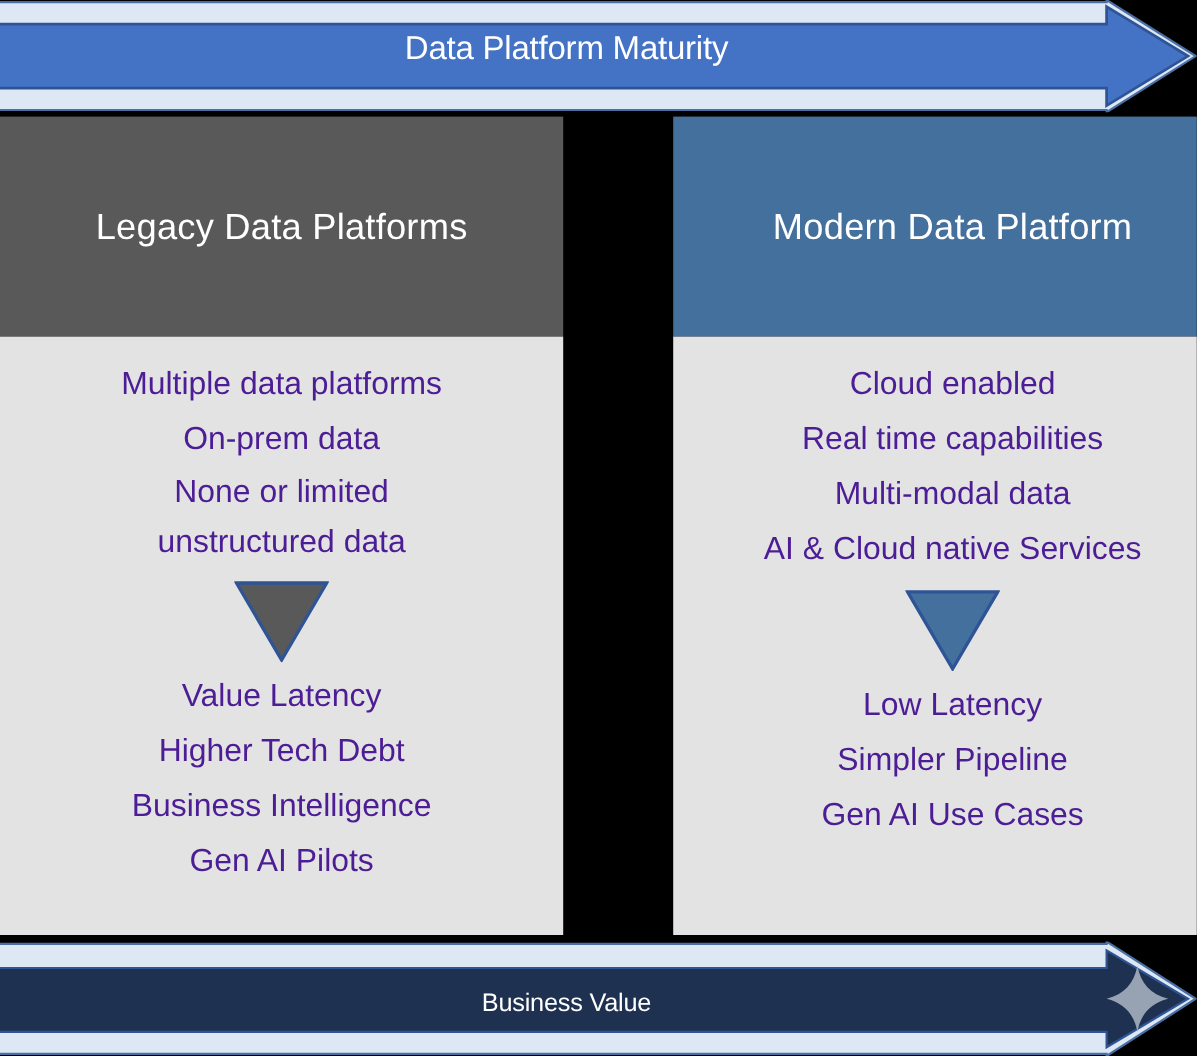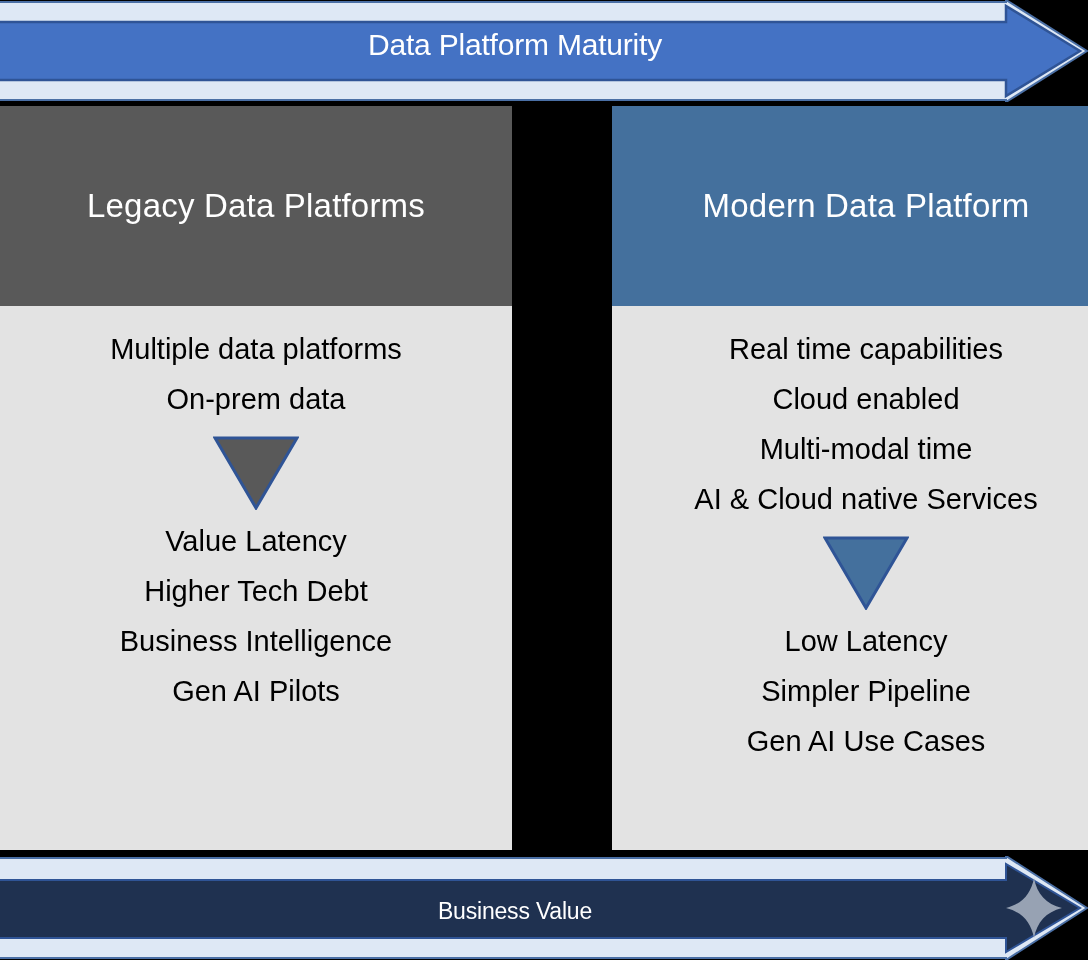--- a/index.html
+++ b/index.html
@@ -115,21 +115,21 @@
   .feature-list,
   .outcome-list {
     display: flex;
     flex-direction: column;
     align-items: center;
     width: 100%;
   }
 
   .feature-list .line,
   .outcome-list .line {
-    color: #000000;
+    color: #4c1d95;
     font-size: 29px;
     line-height: 50px;
     font-weight: 400;
     text-align: center;
     white-space: nowrap;
   }
   .col.right .feature-list .line,
   .col.right .outcome-list .line {
     font-size: 29px;
   }
@@ -163,20 +163,21 @@
   <div class="columns">
 
     <div class="col left">
       <div class="col-header legacy">
         <div class="col-header-title">Legacy Data Platforms</div>
       </div>
       <div class="col-body">
         <div class="feature-list">
           <div class="line">Multiple data platforms</div>
           <div class="line">On-prem data</div>
+          <div class="line wrap">None or limited unstructured data</div>
         </div>
 
         <div class="down-triangle">
           <svg viewBox="0 0 86 74" preserveAspectRatio="none">
             <polygon points="2,2 84,2 43,72" fill="#595959" stroke="#2F5496" stroke-width="3"></polygon>
           </svg>
         </div>
 
         <div class="outcome-list">
           <div class="line">Value Latency</div>
@@ -186,23 +187,23 @@
         </div>
       </div>
     </div>
 
     <div class="col right">
       <div class="col-header modern">
         <div class="col-header-title">Modern Data Platform</div>
       </div>
       <div class="col-body">
         <div class="feature-list">
+          <div class="line">Cloud enabled</div>
           <div class="line">Real time capabilities</div>
-          <div class="line">Cloud enabled</div>
-          <div class="line">Multi-modal time</div>
+          <div class="line">Multi-modal data</div>
           <div class="line">AI &amp; Cloud native Services</div>
         </div>
 
         <div class="down-triangle">
           <svg viewBox="0 0 86 74" preserveAspectRatio="none">
             <polygon points="2,2 84,2 43,72" fill="#44709D" stroke="#2F5496" stroke-width="3"></polygon>
           </svg>
         </div>
 
         <div class="outcome-list">

